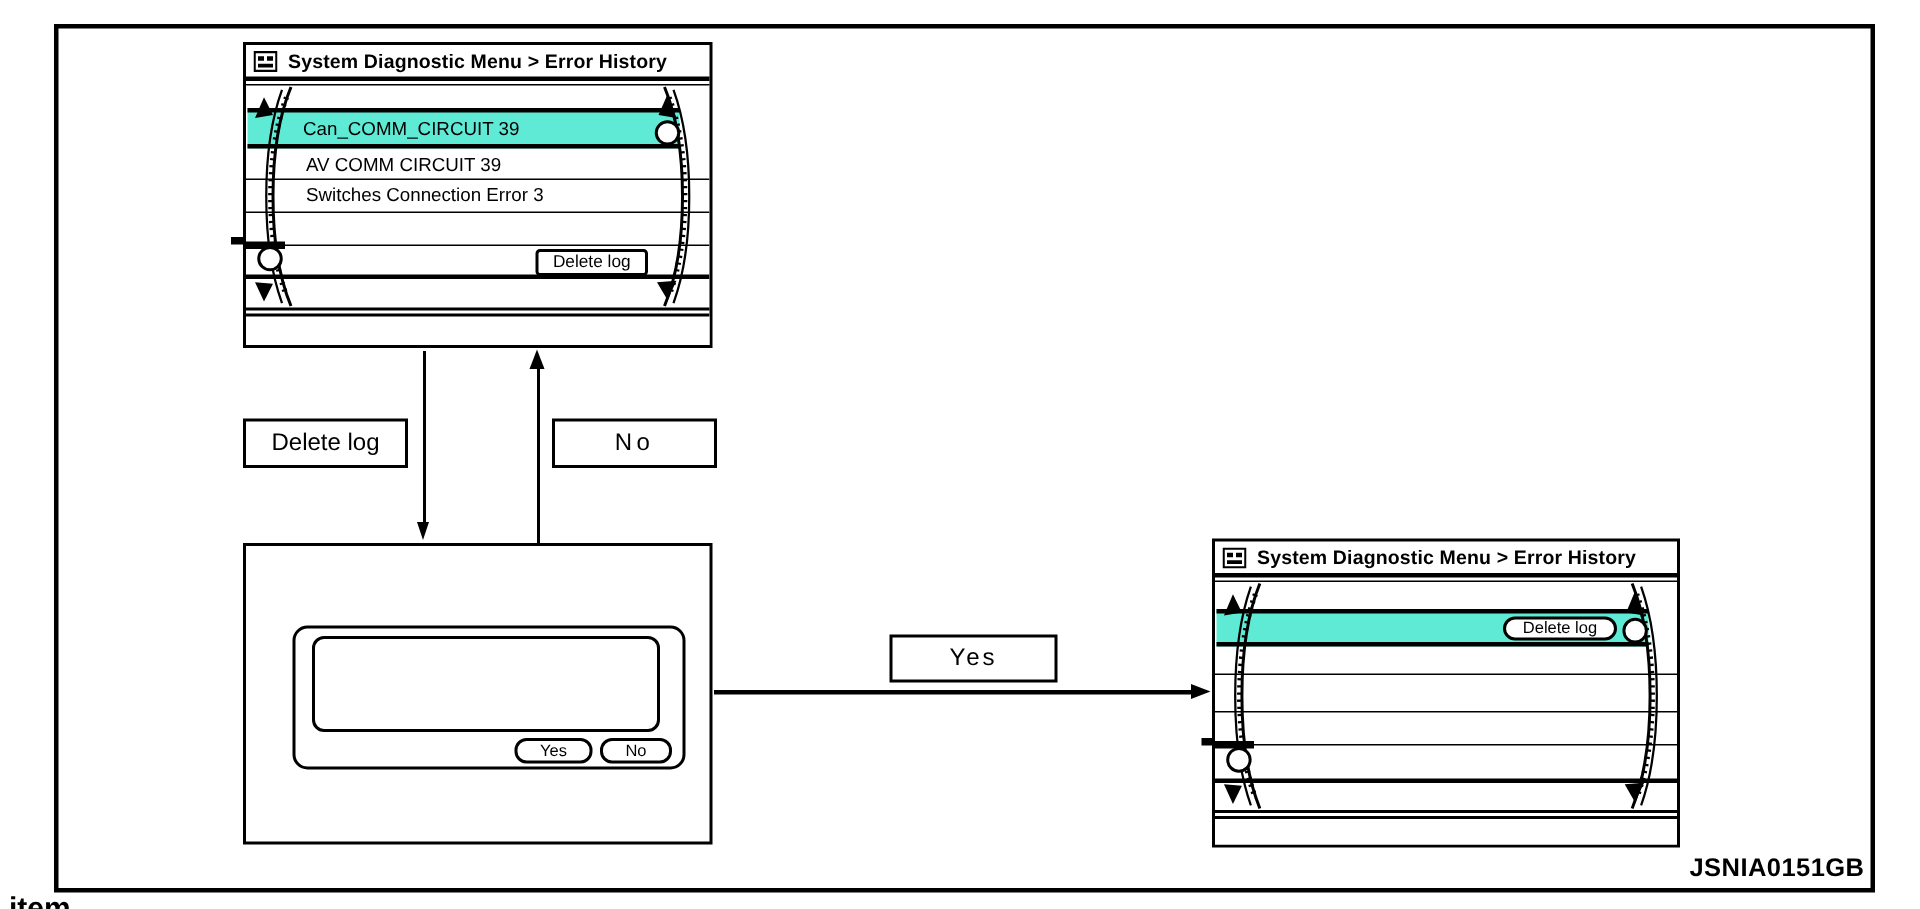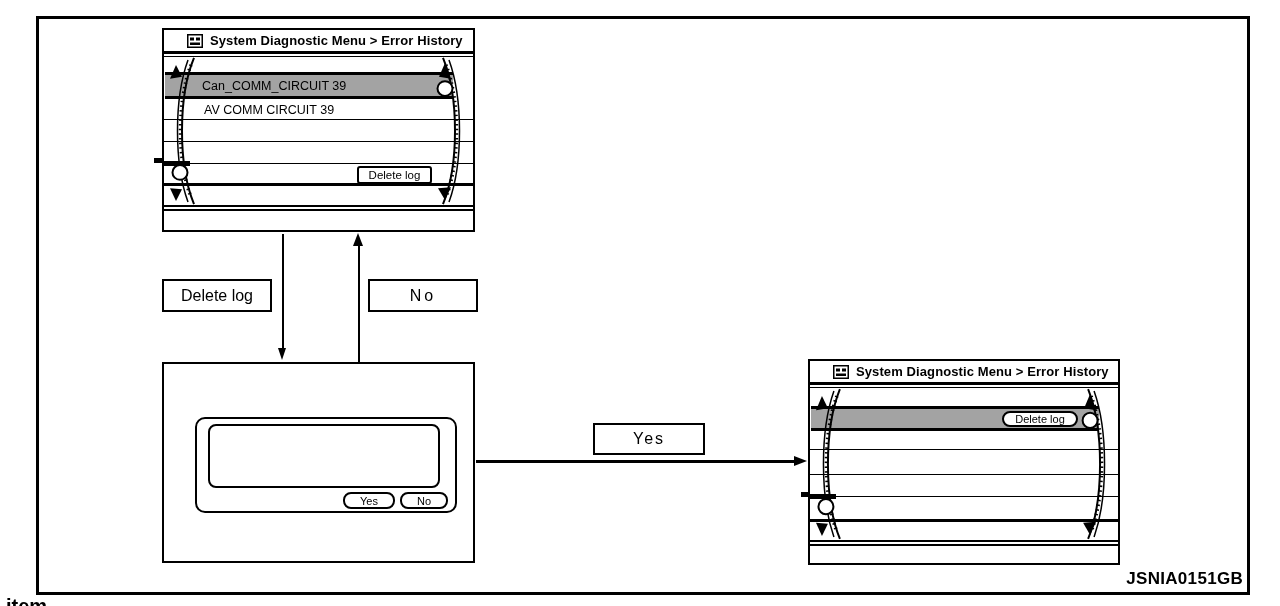--- a/index.html
+++ b/index.html
@@ -11,33 +11,33 @@
     position:absolute;left:36px;top:16px;width:1208px;height:573px;
     border:3px solid #000;background:#fff;
   }
   
   .screen{
     position:absolute;border:2px solid #000;background:#fff;
     display:flex;flex-direction:column;box-sizing:border-box;
   }
   .titlebar{
     height:21px;flex:0 0 auto;border-bottom:3px solid #000;
-    display:flex;align-items:center;padding-left:23px;
+    display:flex;align-items:center;padding-left:5px;
   }
   .ttext{font-size:13px;font-weight:bold;margin-left:7px;white-space:nowrap;letter-spacing:.1px;}
   .main{
     position:relative;flex:0 0 auto;margin-top:2px;box-sizing:border-box;
     border-top:1.5px solid #000;border-bottom:2.5px solid #000;overflow:hidden;
   }
   .arcs{position:absolute;left:0;top:0;width:100%;height:100%;}
   .rowline{position:absolute;left:0;right:0;height:0;border-top:1.5px solid #000;}
   .rowline.thick{border-top:3px solid #000;}
   .thickleft{position:absolute;left:0;width:26px;height:4.5px;background:#000;}
   .selrow{
-    position:absolute;left:1px;box-sizing:border-box;background:#a3a3a3;
+    position:absolute;left:1px;box-sizing:border-box;background:#5eead4;
     border-top:3px solid #000;border-bottom:3px solid #000;
     display:flex;align-items:center;font-size:12.5px;white-space:nowrap;
   }
   .rowtext{position:absolute;left:40px;font-size:12.5px;line-height:20px;white-space:nowrap;}
   .pillbtn{
     position:absolute;box-sizing:border-box;background:#fff;border:2px solid #000;
     display:flex;align-items:center;justify-content:center;
     font-family:"Liberation Sans",sans-serif;font-size:11.5px;padding:0;white-space:nowrap;
   }
   .bezel{flex:1;margin-top:2px;border-top:2px solid #000;background:#fff;}
@@ -90,20 +90,21 @@
     <div class="main" style="height:151px">
       <div class="rowline" style="top:62px"></div>
       <div class="rowline" style="top:84px"></div>
       <div class="rowline" style="top:106px"></div>
       <div class="thickleft" style="top:104px"></div>
       <div class="rowline thick" style="top:126px"></div>
       <div class="selrow" style="top:15px;width:288px;height:27px;padding-left:37px">
         <span>Can_COMM_CIRCUIT 39</span>
       </div>
       <div class="rowtext" style="top:43px">AV COMM CIRCUIT 39</div>
+      <div class="rowtext" style="top:63px">Switches Connection Error 3</div>
       <button class="pillbtn" style="left:193px;top:109px;width:75px;height:18px;border-radius:3px">Delete log</button>
       <svg class="arcs" viewBox="0 0 309 150" preserveAspectRatio="none">
         <path d="M 30 1 C 14 40, 14 110, 30 149" fill="none" stroke="#000" stroke-width="2"></path>
         <path d="M 24 3 C 10 42, 10 108, 24 147" fill="none" stroke="#000" stroke-width="1.5"></path>
         <path d="M 27 8 C 13 44, 13 106, 27 142" fill="none" stroke="#000" stroke-width="3.5" stroke-dasharray="1.5 3.2"></path>
         <path d="M 279 1 C 295 40, 295 110, 279 149" fill="none" stroke="#000" stroke-width="2"></path>
         <path d="M 285 3 C 299 42, 299 108, 285 147" fill="none" stroke="#000" stroke-width="1.5"></path>
         <path d="M 282 8 C 296 44, 296 106, 282 142" fill="none" stroke="#000" stroke-width="3.5" stroke-dasharray="1.5 3.2"></path>
         <polygon points="6,22 12,8 18,20" fill="#000"></polygon>
         <polygon points="6,133 18,134 12,146" fill="#000"></polygon>

